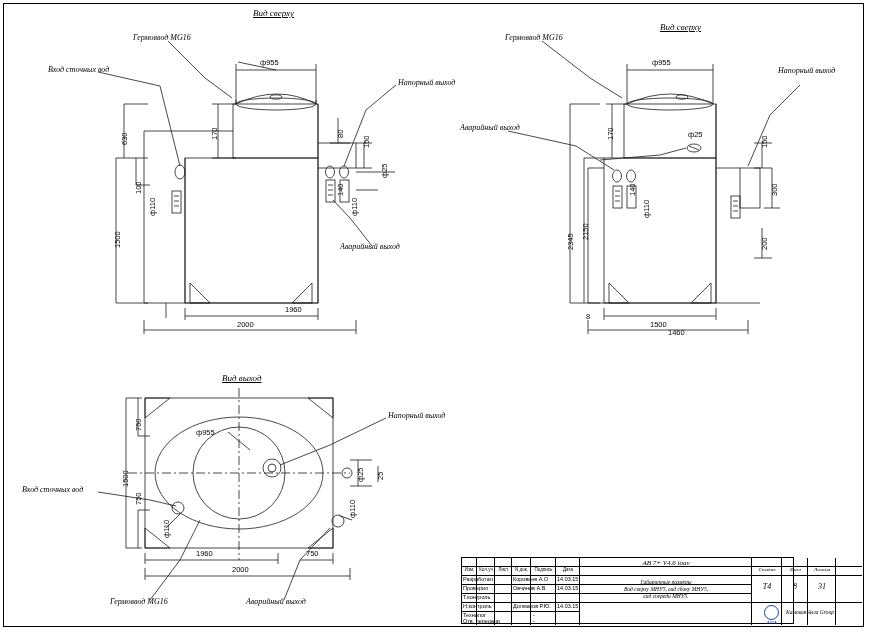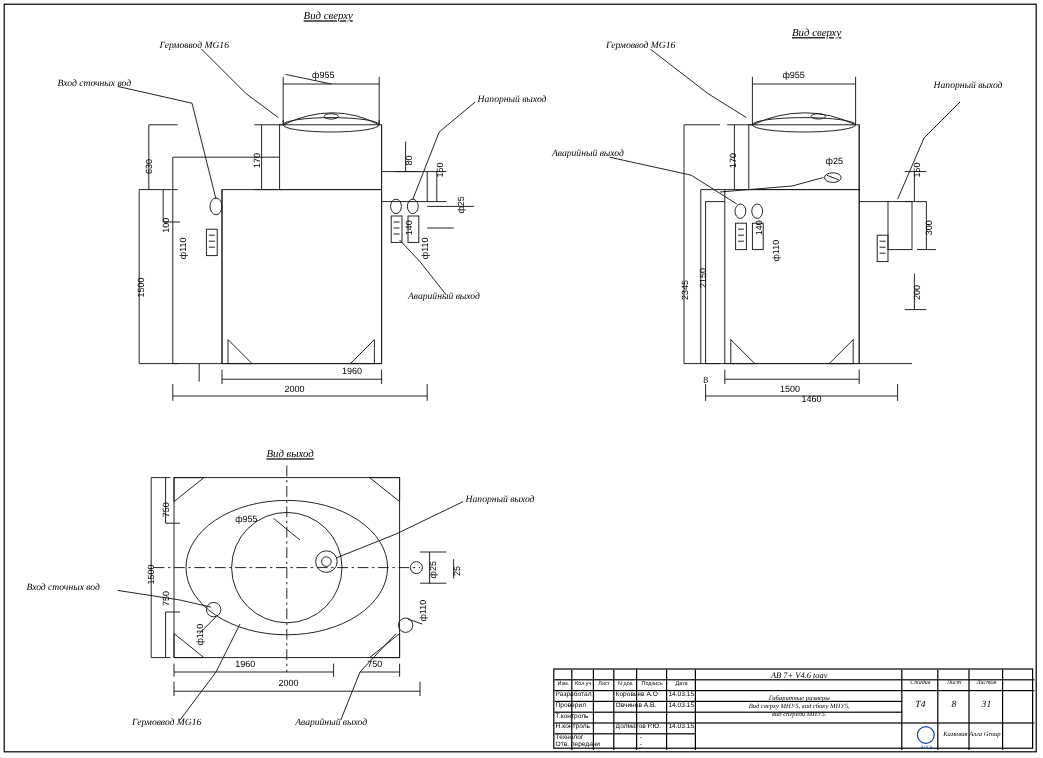--- a/index.html
+++ b/index.html
@@ -306,21 +306,21 @@
   <div class="dim v" style="left:121px; top:487px;">1500</div>
   <div class="dim v" style="left:134px; top:505px;">750</div>
   <div class="dim v" style="left:356px; top:482px;">ф25</div>
   <div class="dim v" style="left:376px; top:480px;">25</div>
   <div class="dim v" style="left:162px; top:538px;">ф110</div>
   <div class="dim v" style="left:348px; top:518px;">ф110</div>
   <div class="dim" style="left:196px; top:549px;">1960</div>
   <div class="dim" style="left:306px; top:549px;">750</div>
   <div class="dim" style="left:232px; top:565px;">2000</div>
 
-  <div class="tb" style="left:461px; top:557px; width:400px; height:67px;">
+  <div class="tb" style="left:461px; top:557px; width:333px; height:67px;">
 
     <div class="tb" style="left:0; top:0; width:15px; height:67px; border:none; border-right:1px solid #000;"></div>
     <div class="tb" style="left:15px; top:0; width:18px; height:67px; border:none; border-right:1px solid #000;"></div>
     <div class="tb" style="left:33px; top:0; width:17px; height:67px; border:none; border-right:1px solid #000;"></div>
     <div class="tb" style="left:50px; top:0; width:19px; height:67px; border:none; border-right:1px solid #000;"></div>
     <div class="tb" style="left:69px; top:0; width:25px; height:67px; border:none; border-right:1px solid #000;"></div>
     <div class="tb" style="left:94px; top:0; width:24px; height:67px; border:none; border-right:1px solid #000;"></div>
     <div class="tb" style="left:118px; top:0; width:172px; height:67px; border:none; border-right:1px solid #000;"></div>
     <div class="tb" style="left:290px; top:0; width:30px; height:67px; border:none; border-right:1px solid #000;"></div>
     <div class="tb" style="left:320px; top:0; width:26px; height:67px; border:none; border-right:1px solid #000;"></div>

